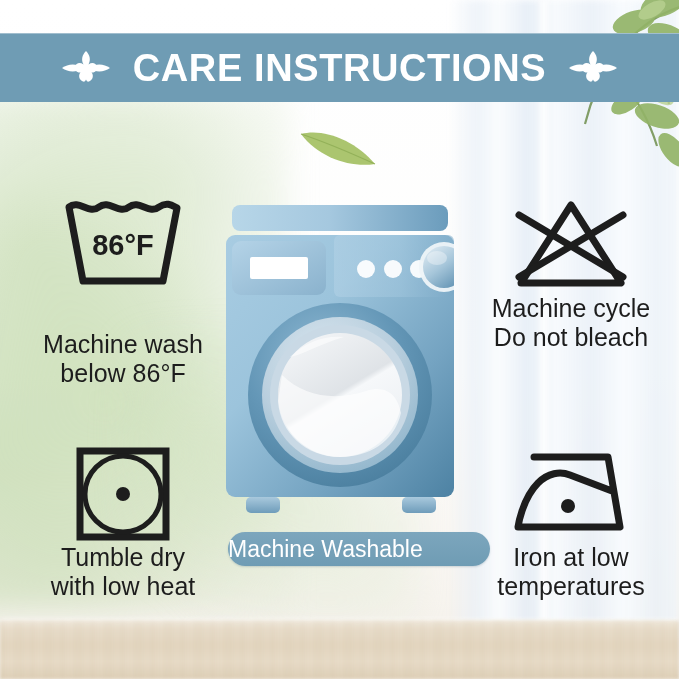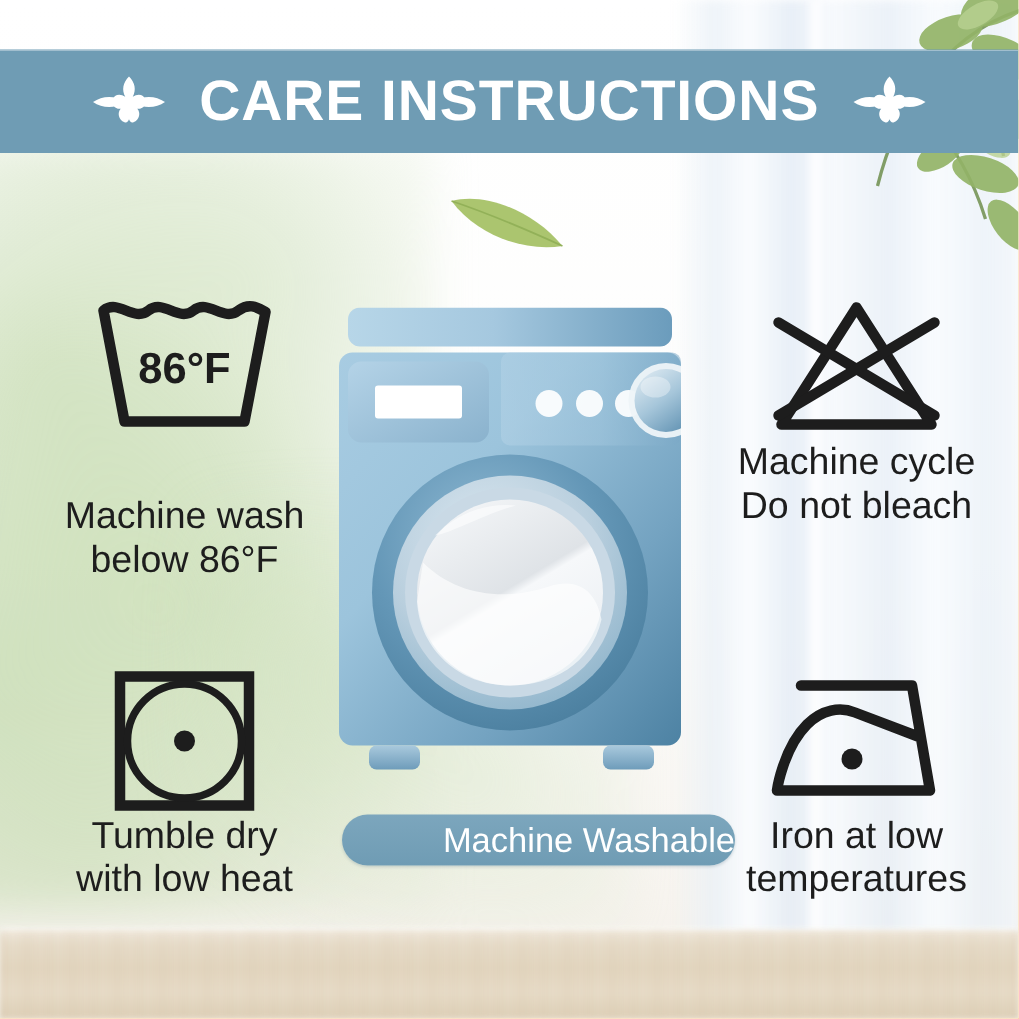--- a/index.html
+++ b/index.html
@@ -199,28 +199,28 @@
     left: 226px;
     top: 205px;
     width: 228px;
     height: 330px;
   }
 
   
   .badge {
     position: absolute;
     left: 228px;
-    top: 543px;
+    top: 532px;
     width: 262px;
     height: 34px;
     border-radius: 17px;
     background: linear-gradient(180deg, #7ca6bd 0%, #6f9cb4 100%);
     display: flex;
     align-items: center;
-    justify-content: flex-end;
+    justify-content: flex-start;
     box-shadow: 0 1px 2px rgba(80,110,130,0.25);
   }
   .badge-text {
     color: #ffffff;
     font-size: 23px;
     line-height: 1;
     white-space: nowrap;
     font-family: "Liberation Sans", sans-serif;
   }
 </style>

